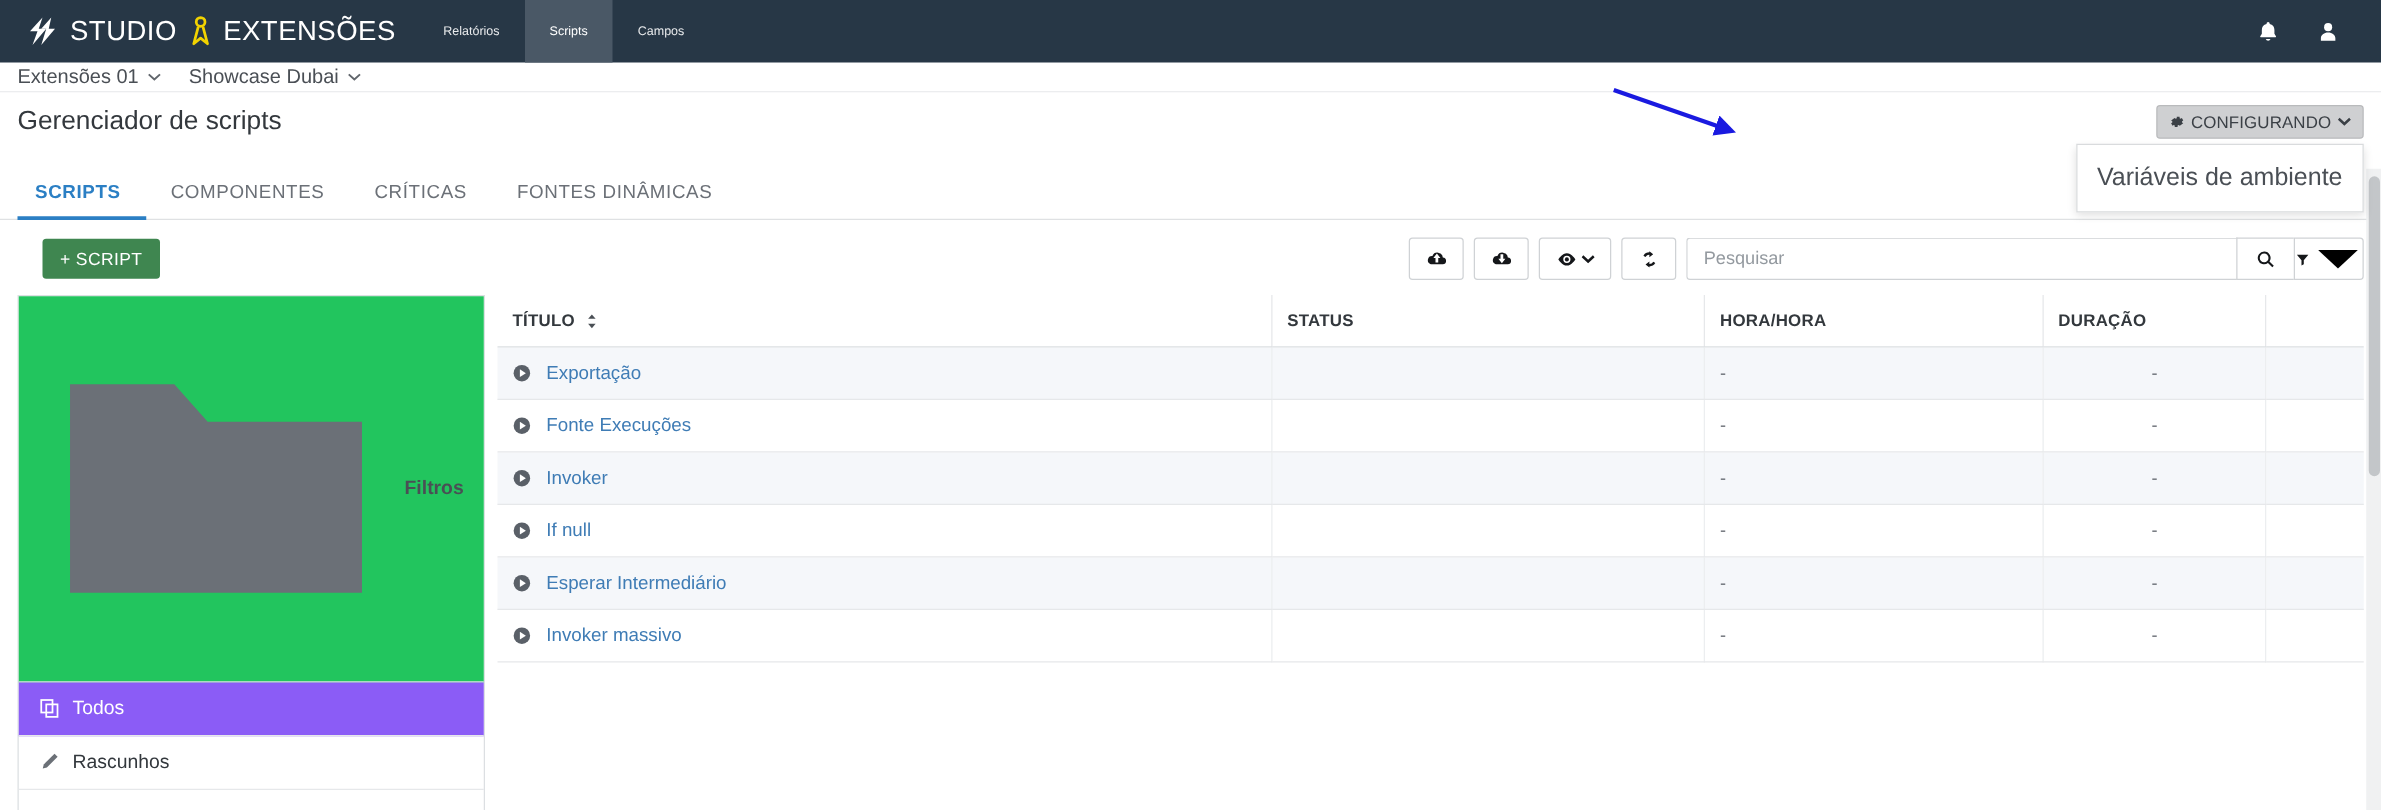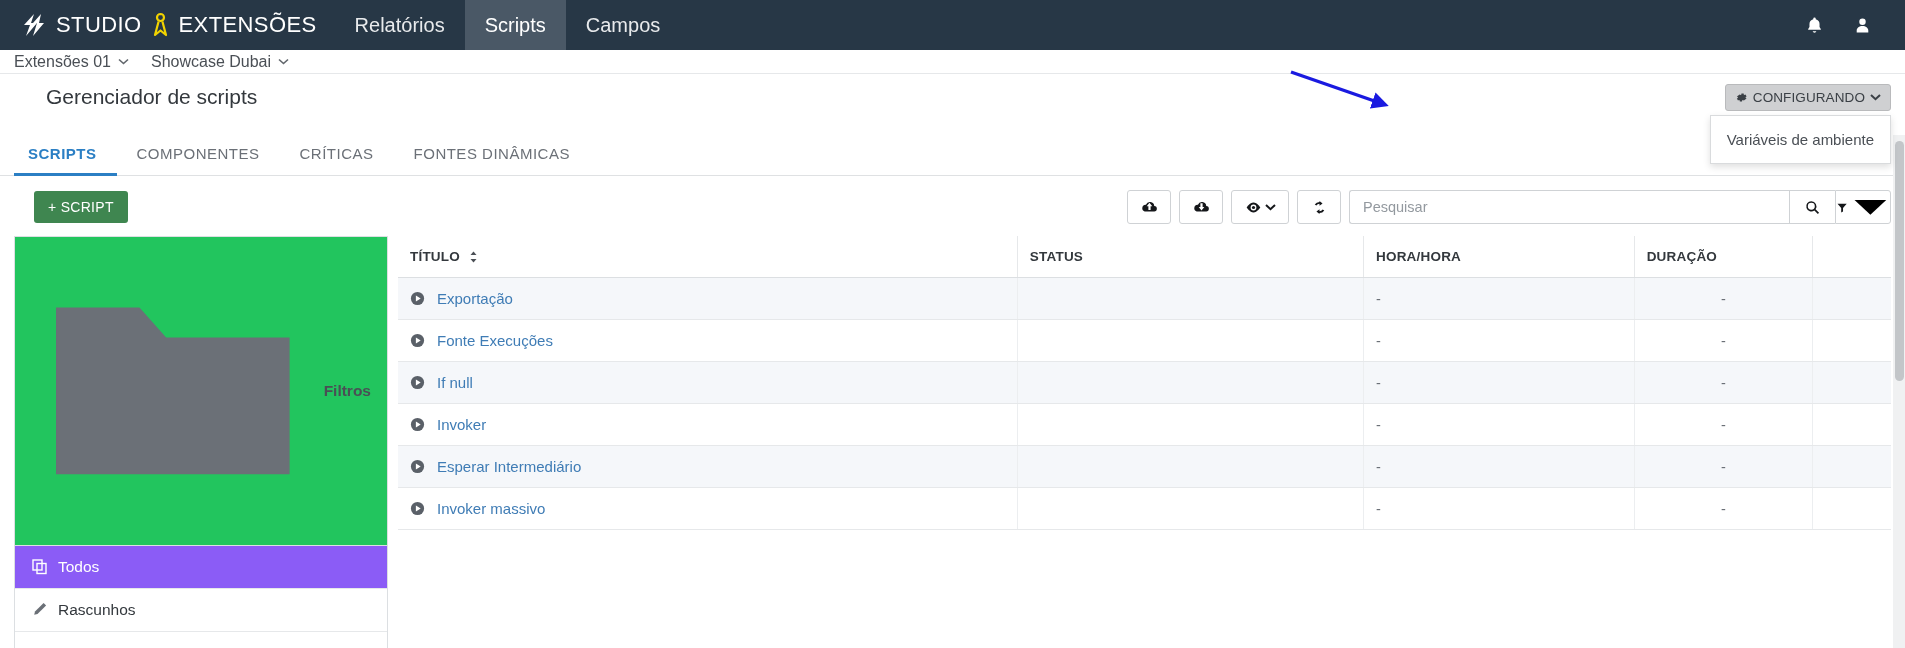--- a/index.html
+++ b/index.html
@@ -22,21 +22,21 @@
     padding: 0 18px 0 20px; color: #fff;
   }
   .brand-logo { width: 26px; height: 26px; display: block; }
   .brand-text {
     font-size: 22px; letter-spacing: .4px; color: #fff; font-weight: 400;
   }
   .ribbon-icon { width: 17px; height: 26px; display: block; }
   .nav-items { display: flex; align-items: stretch; }
   .nav-item {
     display: flex; align-items: center; padding: 0 20px;
-    color: #e8eaec; font-size: 20px; cursor: pointer;
+    color: #e8eaec; font-size: 10px; cursor: pointer;
     text-decoration: none;
   }
   .nav-item.active { background: #4a5866; color: #fff; }
   .nav-right {
     margin-left: auto; display: flex; align-items: center;
     gap: 14px; padding-right: 26px;
   }
   .nav-icon-btn {
     width: 34px; height: 34px; display: flex;
     align-items: center; justify-content: center; cursor: pointer;
@@ -53,21 +53,21 @@
     display: flex; align-items: center; gap: 7px;
     font-size: 16px; color: #4a4f55; cursor: pointer;
     margin-right: 22px;
   }
   .chev { width: 11px; height: 7px; display: block; }
   .chev path { fill: none; stroke: #61666c; stroke-width: 1.6; }
 
   
   .titlebar {
     height: 46px; display: flex; align-items: center;
-    padding: 0 14px; position: relative; background: #fff; margin-left: 32px;
+    padding: 0 14px; position: relative; background: #fff;
   }
   .page-title { font-size: 21px; color: #33383d; font-weight: 400; }
 
   .config-wrap { margin-left: auto; position: relative; }
   .config-btn {
     display: inline-flex; align-items: center; gap: 5px;
     background: #cfd0d2; border: 1px solid #b9babc;
     border-radius: 3px; padding: 5px 9px;
     font-size: 13.5px; color: #3b4046; cursor: pointer;
     letter-spacing: .1px;
@@ -77,21 +77,21 @@
   .config-btn .cchev path { fill:none; stroke:#3b4046; stroke-width:2; }
 
   .dropdown {
     position: absolute; top: 31px; right: 0;
     min-width: 178px; background: #fff;
     border: 1px solid #d9dbdd;
     box-shadow: 0 3px 7px rgba(0,0,0,.13);
     padding: 6px 0; z-index: 40;
   }
   .dropdown-item {
-    padding: 9px 16px; font-size: 15px;
+    padding: 9px 16px; font-size: 20px;
     color: #4a4f55; cursor: pointer; white-space: nowrap;
   }
 
   
   .annot-arrow {
     position: absolute; left: 1287px; top: 68px;
     width: 110px; height: 45px; pointer-events: none; z-index: 60;
   }
 
   
@@ -454,36 +454,36 @@
           <td class="center">-</td>
           <td></td>
         </tr>
         <tr>
           <td>
             <span class="title-cell">
               <svg class="play-ic" viewBox="0 0 15 15">
                   <circle cx="7.5" cy="7.5" r="6.6" fill="#5a6068"></circle>
                   <path d="M5.9 4.4 L10.7 7.5 L5.9 10.6 z" fill="#ffffff"></path>
                 </svg>
-              <span class="row-link">If null</span>
+              <span class="row-link">Invoker</span>
             </span>
           </td>
           <td></td>
           <td>-</td>
           <td class="center">-</td>
           <td></td>
         </tr>
         <tr>
           <td>
             <span class="title-cell">
               <svg class="play-ic" viewBox="0 0 15 15">
                   <circle cx="7.5" cy="7.5" r="6.6" fill="#5a6068"></circle>
                   <path d="M5.9 4.4 L10.7 7.5 L5.9 10.6 z" fill="#ffffff"></path>
                 </svg>
-              <span class="row-link">Invoker</span>
+              <span class="row-link">If null</span>
             </span>
           </td>
           <td></td>
           <td>-</td>
           <td class="center">-</td>
           <td></td>
         </tr>
         <tr>
           <td>
             <span class="title-cell">

